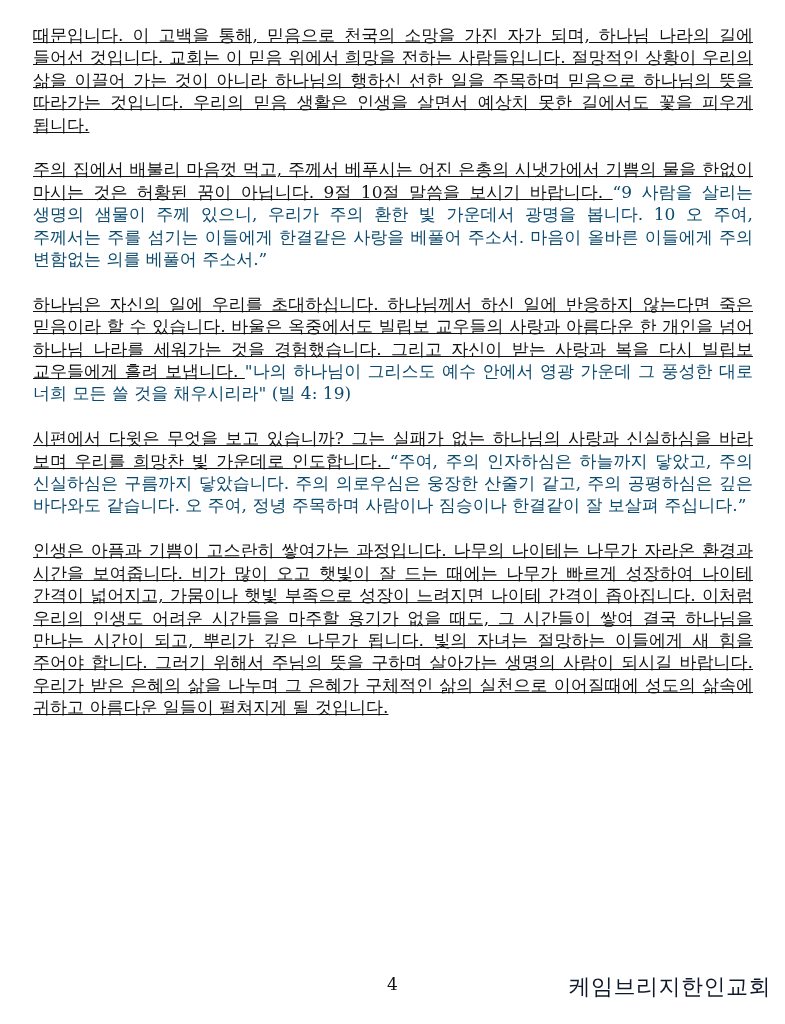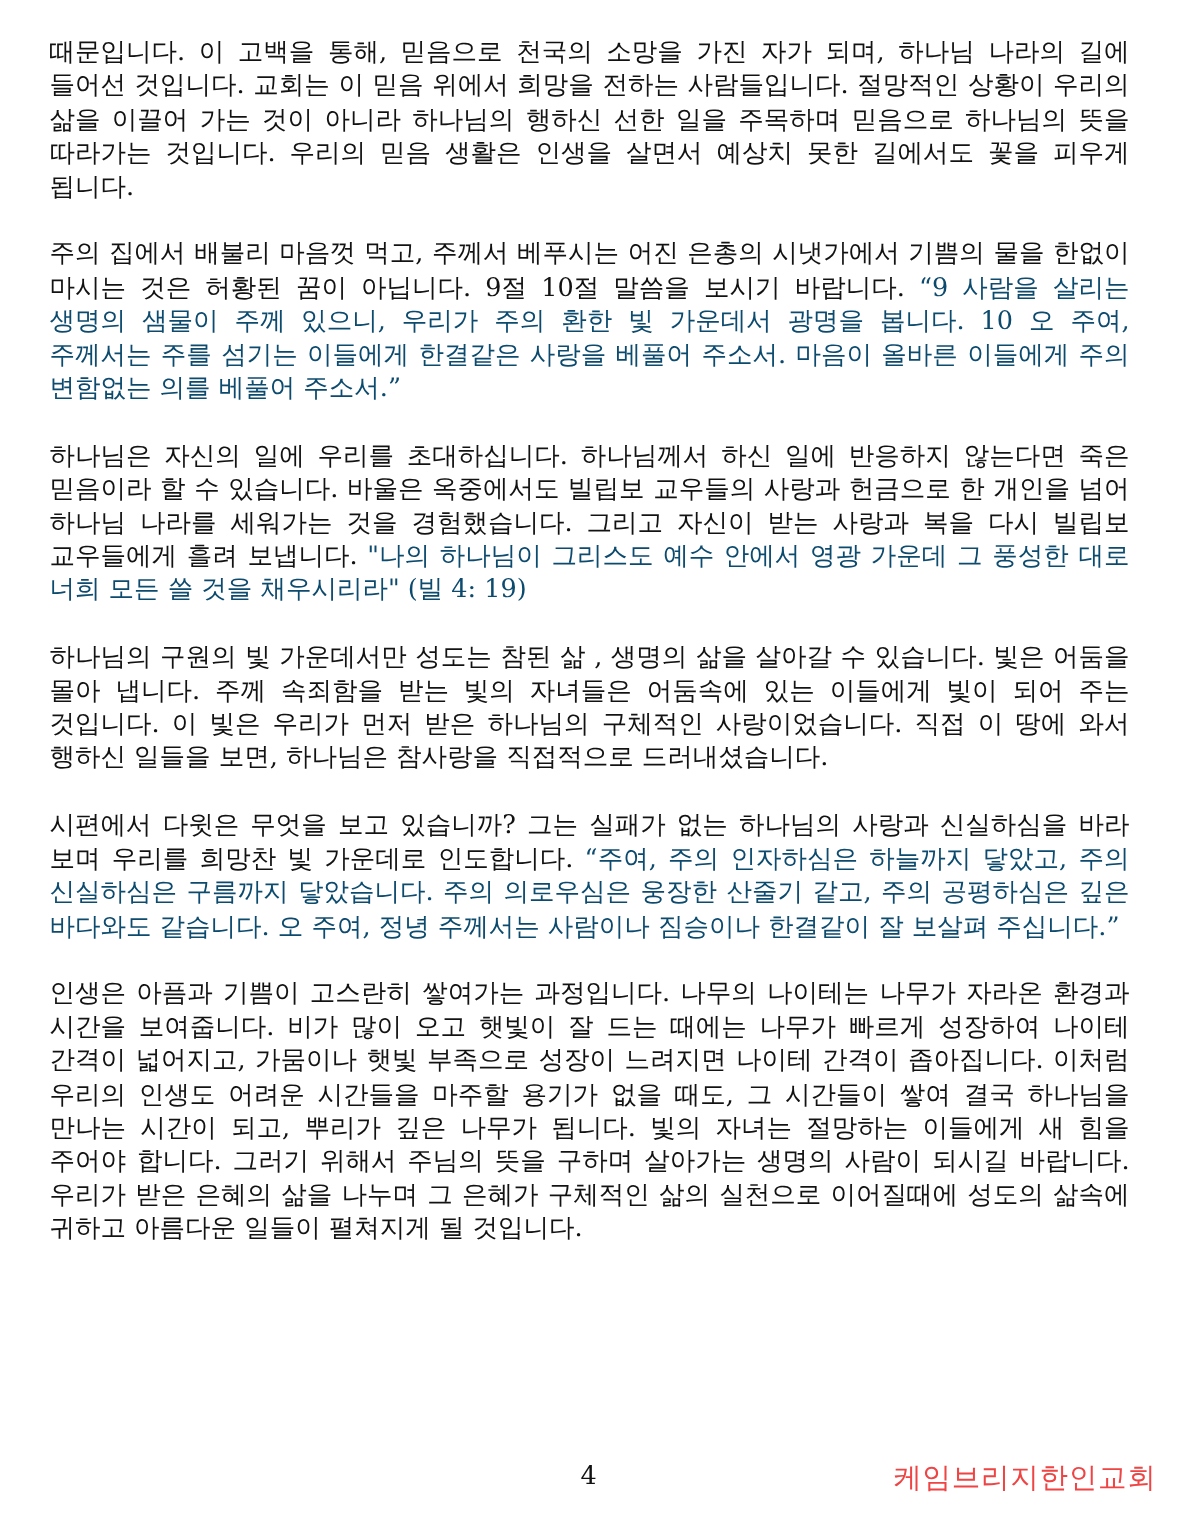--- a/index.html
+++ b/index.html
@@ -25,56 +25,55 @@
     line-height: 22.4px;
     text-align: justify;
     word-break: keep-all;
   }
   .para {
     margin: 0 0 22.4px 0;
   }
   .para:last-child {
     margin-bottom: 15px;
   }
-  .t-black { color: #121212; }
+  .t-black { color: #121212; text-decoration: underline; }
   .t-red   { color: #0c4a6e; }
   .footer-pagenum {
     position: absolute;
     left: 0;
     right: 0;
     top: 974px;
     text-align: center;
     font-size: 17px;
     color: #121212;
   }
   .footer-church {
     position: absolute;
     right: 14px;
     top: 972px;
-    font-size: 19px;
-    color: #ef4444;
+    font-size: 22px;
+    color: #0f172a;
     letter-spacing: 0.5px;
   }
 </style>
 </head>
 <body>
 
 <div class="page">
   <div class="content">
 
     <p class="para"><span class="t-black">때문입니다. 이 고백을 통해, 믿음으로 천국의 소망을 가진 자가 되며, 하나님 나라의 길에 들어선 것입니다. 교회는 이 믿음 위에서 희망을 전하는 사람들입니다. 절망적인 상황이 우리의 삶을 이끌어 가는 것이 아니라 하나님의 행하신 선한 일을 주목하며 믿음으로 하나님의 뜻을 따라가는 것입니다. 우리의 믿음 생활은 인생을 살면서 예상치 못한 길에서도 꽃을 피우게 됩니다.</span></p>
 
 
     <p class="para"><span class="t-black">주의 집에서 배불리 마음껏 먹고, 주께서 베푸시는 어진 은총의 시냇가에서 기쁨의 물을 한없이 마시는 것은 허황된 꿈이 아닙니다. 9절 10절 말씀을 보시기 바랍니다. </span><span class="t-red">“9 사람을 살리는 생명의 샘물이 주께 있으니, 우리가 주의 환한 빛 가운데서 광명을 봅니다. 10 오 주여, 주께서는 주를 섬기는 이들에게 한결같은 사랑을 베풀어 주소서. 마음이 올바른 이들에게 주의 변함없는 의를 베풀어 주소서.”</span></p>
 
-    <p class="para"><span class="t-black">하나님은 자신의 일에 우리를 초대하십니다. 하나님께서 하신 일에 반응하지 않는다면 죽은 믿음이라 할 수 있습니다. 바울은 옥중에서도 빌립보 교우들의 사랑과 헌금으로 한 개인을 넘어 하나님 나라를 세워가는 것을 경험했습니다. 그리고 자신이 받는 사랑과 복을 다시 빌립보 교우들에게 흘려 보냅니다. </span><span class="t-red">"나의 하나님이 그리스도 예수 안에서 영광 가운데 그 풍성한 대로 너희 모든 쓸 것을 채우시리라" (빌 4: 19)</span></p>
+    <p class="para"><span class="t-black">하나님은 자신의 일에 우리를 초대하십니다. 하나님께서 하신 일에 반응하지 않는다면 죽은 믿음이라 할 수 있습니다. 바울은 옥중에서도 빌립보 교우들의 사랑과 아름다운 한 개인을 넘어 하나님 나라를 세워가는 것을 경험했습니다. 그리고 자신이 받는 사랑과 복을 다시 빌립보 교우들에게 흘려 보냅니다. </span><span class="t-red">"나의 하나님이 그리스도 예수 안에서 영광 가운데 그 풍성한 대로 너희 모든 쓸 것을 채우시리라" (빌 4: 19)</span></p>
 
-    <p class="para"><span class="t-black">하나님의 구원의 빛 가운데서만 성도는 참된 삶 , 생명의 삶을 살아갈 수 있습니다. 빛은 어둠을 몰아 냅니다. 주께 속죄함을 받는 빛의 자녀들은 어둠속에 있는 이들에게 빛이 되어 주는 것입니다. 이 빛은 우리가 먼저 받은 하나님의 구체적인 사랑이었습니다. 직접 이 땅에 와서 행하신 일들을 보면, 하나님은 참사랑을 직접적으로 드러내셨습니다.</span></p>
 
-    <p class="para"><span class="t-black">시편에서 다윗은 무엇을 보고 있습니까? 그는 실패가 없는 하나님의 사랑과 신실하심을 바라 보며 우리를 희망찬 빛 가운데로 인도합니다. </span><span class="t-red">“주여, 주의 인자하심은 하늘까지 닿았고, 주의 신실하심은 구름까지 닿았습니다. 주의 의로우심은 웅장한 산줄기 같고, 주의 공평하심은 깊은 바다와도 같습니다. 오 주여, 정녕 주께서는 사람이나 짐승이나 한결같이 잘 보살펴 주십니다.”</span></p>
+    <p class="para"><span class="t-black">시편에서 다윗은 무엇을 보고 있습니까? 그는 실패가 없는 하나님의 사랑과 신실하심을 바라 보며 우리를 희망찬 빛 가운데로 인도합니다. </span><span class="t-red">“주여, 주의 인자하심은 하늘까지 닿았고, 주의 신실하심은 구름까지 닿았습니다. 주의 의로우심은 웅장한 산줄기 같고, 주의 공평하심은 깊은 바다와도 같습니다. 오 주여, 정녕 주목하며 사람이나 짐승이나 한결같이 잘 보살펴 주십니다.”</span></p>
 
     <p class="para"><span class="t-black">인생은 아픔과 기쁨이 고스란히 쌓여가는 과정입니다. 나무의 나이테는 나무가 자라온 환경과 시간을 보여줍니다. 비가 많이 오고 햇빛이 잘 드는 때에는 나무가 빠르게 성장하여 나이테 간격이 넓어지고, 가뭄이나 햇빛 부족으로 성장이 느려지면 나이테 간격이 좁아집니다. 이처럼 우리의 인생도 어려운 시간들을 마주할 용기가 없을 때도, 그 시간들이 쌓여 결국 하나님을 만나는 시간이 되고, 뿌리가 깊은 나무가 됩니다. 빛의 자녀는 절망하는 이들에게 새 힘을 주어야 합니다. 그러기 위해서 주님의 뜻을 구하며 살아가는 생명의 사람이 되시길 바랍니다. 우리가 받은 은혜의 삶을 나누며 그 은혜가 구체적인 삶의 실천으로 이어질때에 성도의 삶속에 귀하고 아름다운 일들이 펼쳐지게 될 것입니다.</span></p>
 
   </div>
 
   <div class="footer-pagenum">4</div>
 
   <div class="footer-church">케임브리지한인교회</div>
 </div>
 

